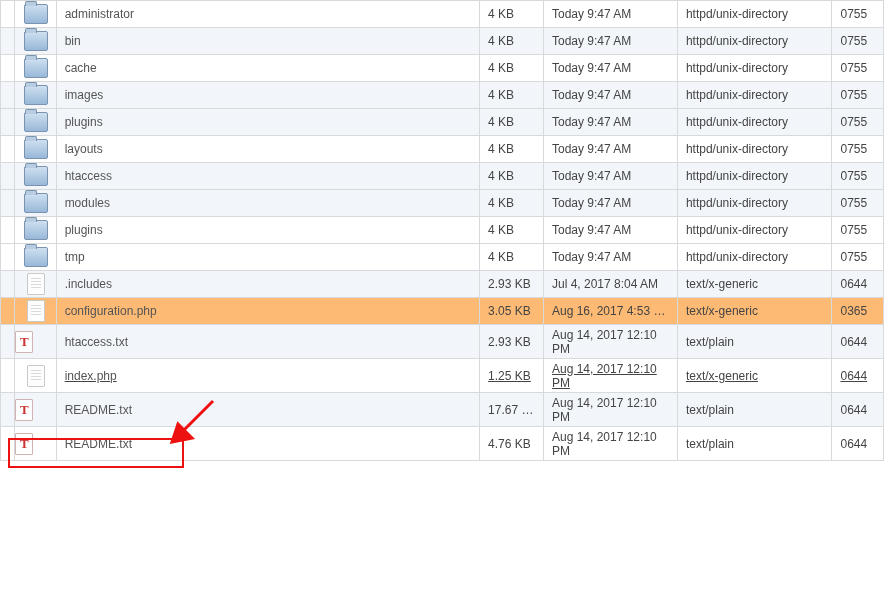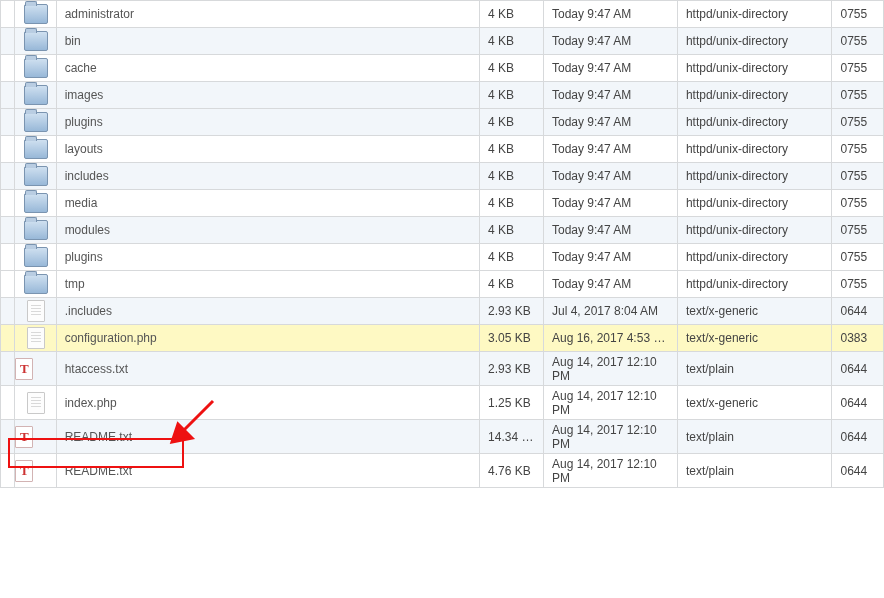--- a/index.html
+++ b/index.html
@@ -9,21 +9,21 @@
   tr.odd td{background:#ffffff}
   tr.even td{background:#f2f6fa}
   .chk{width:14px}
   .icn{width:40px;text-align:center;padding:0}
   .name{width:411px}
   .size{width:62px}
   .date{width:130px}
   .mime{width:150px}
   .perm{width:50px}
   
-  tr.hl td{background:#fef9c3}
+  tr.hl td{background:#fdba74}
   tr.hl .icn,tr.hl .name{position:relative}
   .hlbox{position:absolute;pointer-events:none;border:2px solid #e11;left:8px;top:438px;width:172px;height:26px}
   
   .arrow{position:absolute;left:168px;top:396px;width:50px;height:50px;pointer-events:none}
   .arrow line,.arrow polygon{stroke:#e11;fill:#e11;stroke-width:3}
   
   .ic{display:inline-block;width:22px;height:18px;vertical-align:middle;position:relative}
   .folder{background:linear-gradient(#cfe0f0,#98b8d8);border:1px solid #7a94b0;border-radius:2px}
   .folder:before{content:"";position:absolute;top:-4px;left:0;width:10px;height:4px;background:#b9cde2;border:1px solid #7a94b0;border-bottom:none;border-radius:2px 2px 0 0}
   .file{width:16px;height:20px;background:#fdfdfd;border:1px solid #c9c9c9;border-radius:1px}
@@ -96,30 +96,21 @@
           <td class="icn"><span class="ic folder"></span></td>
           <td class="name"><a class="name-link">layouts</a></td>
           <td class="size">4 KB</td>
           <td class="date">Today 9:47 AM</td>
           <td class="mime">httpd/unix-directory</td>
           <td class="perm">0755</td>
         </tr>
         <tr class="even">
           <td class="chk"></td>
           <td class="icn"><span class="ic folder"></span></td>
-          <td class="name"><a class="name-link">includes</a></td>
-          <td class="size">4 KB</td>
-          <td class="date">Today 9:47 AM</td>
-          <td class="mime">httpd/unix-directory</td>
-          <td class="perm">0755</td>
-        </tr>
-        <tr class="odd">
-          <td class="chk"></td>
-          <td class="icn"><span class="ic folder"></span></td>
-          <td class="name"><a class="name-link">media</a></td>
+          <td class="name"><a class="name-link">htaccess</a></td>
           <td class="size">4 KB</td>
           <td class="date">Today 9:47 AM</td>
           <td class="mime">httpd/unix-directory</td>
           <td class="perm">0755</td>
         </tr>
         <tr class="even">
           <td class="chk"></td>
           <td class="icn"><span class="ic folder"></span></td>
           <td class="name"><a class="name-link">modules</a></td>
           <td class="size">4 KB</td>
@@ -154,49 +145,49 @@
           <td class="mime">text/x-generic</td>
           <td class="perm">0644</td>
         </tr>
         <tr class="odd hl">
           <td class="chk"></td>
           <td class="icn"><span class="ic file"></span></td>
           <td class="name"><a class="name-link">configuration.php</a></td>
           <td class="size">3.05 KB</td>
           <td class="date">Aug 16, 2017 4:53 PM</td>
           <td class="mime">text/x-generic</td>
-          <td class="perm">0383</td>
+          <td class="perm">0365</td>
         </tr>
         <tr class="even" style="height: 34px;">
           <td class="chk"></td>
           <td class="icn">
             <span class="ic tfile">T</span>
           </td>
           <td class="name"><a class="name-link">htaccess.txt</a></td>
           <td class="size">2.93 KB</td>
           <td class="date" style="white-space: normal; line-height: 14px;">Aug 14, 2017 12:10 PM</td>
           <td class="mime">text/plain</td>
           <td class="perm">0644</td>
         </tr>
-        <tr class="odd" style="height: 34px;">
+        <tr class="odd" style="height: 34px; text-decoration: underline;">
           <td class="chk"></td>
           <td class="icn"><span class="ic file"></span></td>
           <td class="name"><a class="name-link">index.php</a></td>
           <td class="size">1.25 KB</td>
           <td class="date" style="white-space: normal; line-height: 14px;">Aug 14, 2017 12:10 PM</td>
           <td class="mime">text/x-generic</td>
           <td class="perm">0644</td>
         </tr>
         <tr class="even" style="height: 34px;">
           <td class="chk"></td>
           <td class="icn">
             <span class="ic tfile">T</span>
           </td>
           <td class="name"><a class="name-link">README.txt</a></td>
-          <td class="size">14.34 KB</td>
+          <td class="size">17.67 KB</td>
           <td class="date" style="white-space: normal; line-height: 14px;">Aug 14, 2017 12:10 PM</td>
           <td class="mime">text/plain</td>
           <td class="perm">0644</td>
         </tr>
         <tr class="odd" style="height: 34px;">
           <td class="chk"></td>
           <td class="icn">
             <span class="ic tfile">T</span>
           </td>
           <td class="name"><a class="name-link">README.txt</a></td>

